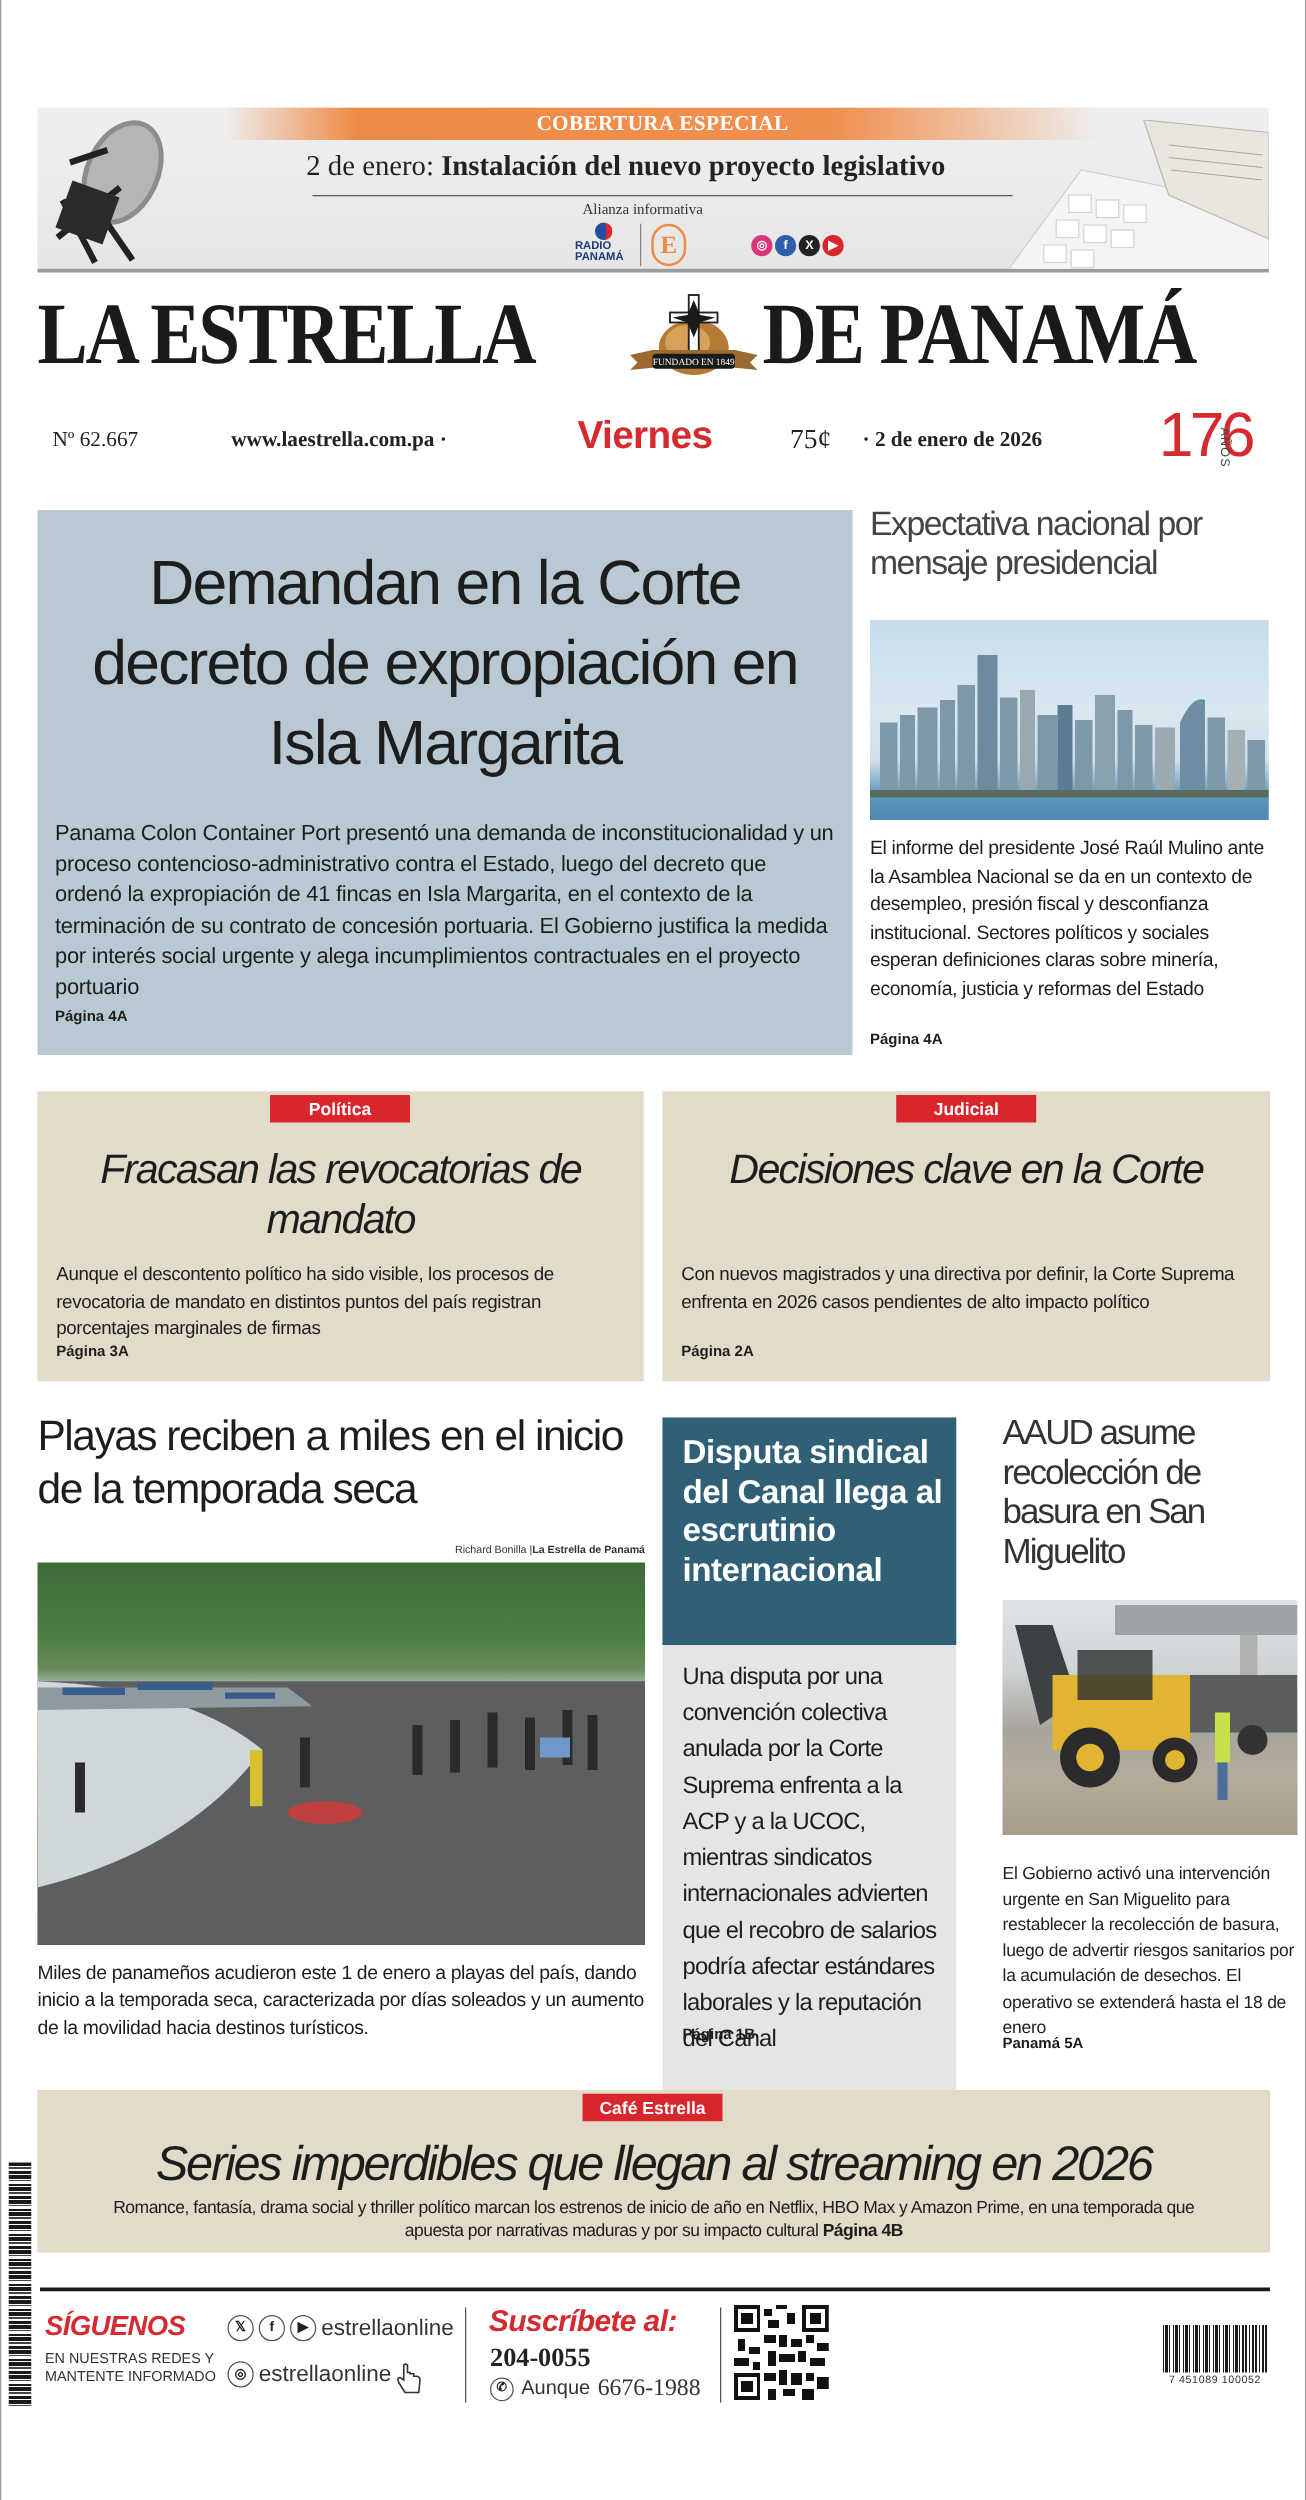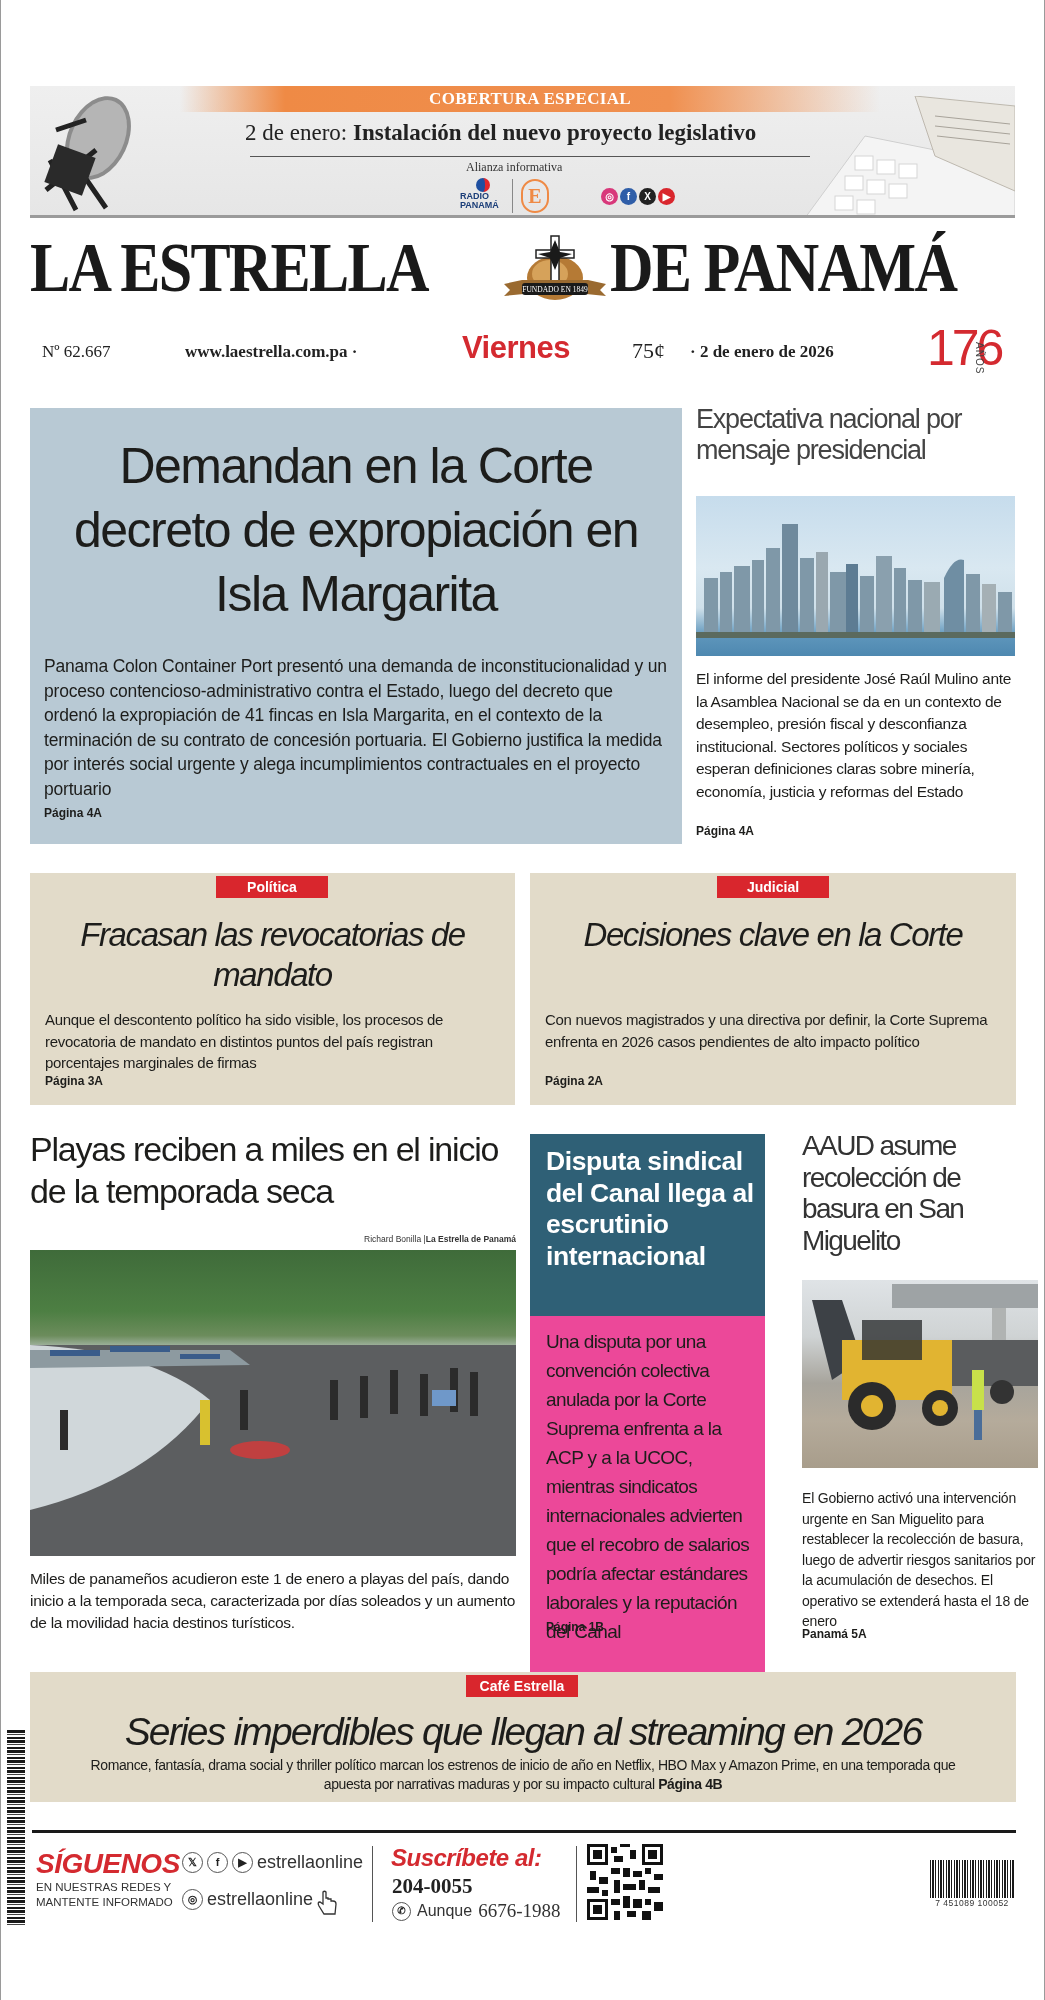--- a/index.html
+++ b/index.html
@@ -73,21 +73,21 @@
   
   .beach { position: absolute; left: 30px; top: 1128px; width: 486px; }
   .beach-headline { font-size: 34px; line-height: 42px; color: #1d1d1b; letter-spacing: -1.2px; }
   .credit { position: absolute; right: 0; top: 106px; font-size: 8.5px; color: #333; white-space: nowrap; }
   .credit b { font-weight: bold; }
   .beach-photo { position: absolute; left: 0; top: 122px; width: 486px; height: 306px; overflow: hidden;
     background: linear-gradient(180deg, #3f6b3a 0%, #4d7f43 20%, #6c8c5c 28%, #c8d0d2 34%, #b9c4c8 44%, #8a8d8f 55%, #5f6163 70%, #4b4d4f 100%); }
   .beach-body { position: absolute; left: 0; top: 440px; width: 486px; font-size: 15.5px; line-height: 22px; color: #1d1d1b; letter-spacing: -0.3px; }
 
   
-  .canal { position: absolute; left: 530px; top: 1134px; width: 235px; height: 588px; background: #ec4899; }
+  .canal { position: absolute; left: 530px; top: 1134px; width: 235px; height: 588px; background: #e5e5e5; }
   .canal-head { position: absolute; left: 0; top: 0; width: 235px; height: 182px; background: #2f6076; }
   .canal-headline { position: absolute; left: 16px; top: 12px; width: 215px; font-size: 26.5px; line-height: 31.5px; font-weight: bold; color: #fff; letter-spacing: -0.4px; }
   .canal-body { position: absolute; left: 16px; top: 193px; width: 215px; font-size: 19px; line-height: 29px; color: #1d1d1b; letter-spacing: -0.6px; }
   .canal .page-ref { position: absolute; left: 16px; top: 486px; }
 
   
   .aaud { position: absolute; left: 780px; top: 1130px; width: 236px; margin-left: 22px; }
   .aaud-headline { font-size: 28px; line-height: 31.5px; color: #333; letter-spacing: -1.6px; }
   .aaud-photo { position: absolute; left: 0; top: 150px; width: 236px; height: 188px; overflow: hidden;
     background: linear-gradient(180deg, #dfe3e6 0%, #cfd3d4 30%, #a7a49c 55%, #b5ab9b 75%, #a89d8b 100%); }
@@ -101,21 +101,21 @@
   .cafe-body { position: absolute; left: 40px; top: 84px; width: 906px; text-align: center; font-size: 14px; line-height: 19px; color: #1d1d1b; letter-spacing: -0.4px; }
   .cafe-body b { font-weight: bold; }
 
   
   .left-barcode { position: absolute; left: 7px; top: 1730px; width: 18px; height: 196px;
     background: repeating-linear-gradient(180deg, #1a1a1a 0 3px, #fff 3px 4px, #444 4px 5px, #fff 5px 7px, #1a1a1a 7px 9px, #fff 9px 10px); }
 
   
   .footer-rule { position: absolute; left: 32px; top: 1830px; width: 984px; height: 3px; background: #1a1a1a; }
   .footer { position: absolute; left: 32px; top: 1842px; width: 984px; height: 84px; }
-  .sig-title { position: absolute; left: 4px; top: 6px; font-size: 28px; font-weight: bold; font-style: italic; color: #d42a30; letter-spacing: -0.5px; }
+  .sig-title { position: absolute; left: 4px; top: 6px; font-size: 22px; font-weight: bold; font-style: italic; color: #d42a30; letter-spacing: -0.5px; }
   .sig-sub { position: absolute; left: 4px; top: 38px; font-size: 11.5px; line-height: 15px; color: #333; }
   .soc-row { position: absolute; left: 150px; display: flex; align-items: center; gap: 4px; font-size: 18px; color: #333; }
   .soc-row.r1 { top: 10px; }
   .soc-row.r2 { top: 40px; }
   .circ { width: 21px; height: 21px; border: 1.5px solid #555; border-radius: 50%; font-size: 11px; text-align: center; line-height: 18px; color: #222; font-weight: bold; }
   .hand-icon { width: 24px; height: 26px; margin-left: -2px; margin-top: 8px; }
   .fsep { position: absolute; top: 4px; width: 1px; height: 76px; background: #555; }
   .sub-title { position: absolute; left: 359px; top: 2px; font-size: 24px; font-weight: bold; font-style: italic; color: #d42a30; letter-spacing: -0.5px; }
   .sub-phone { position: absolute; left: 360px; top: 32px; font-family: "Liberation Serif", serif; font-weight: bold; font-size: 21px; color: #222; }
   .sub-chat { position: absolute; left: 360px; top: 58px; display: flex; align-items: center; gap: 6px; font-size: 16px; color: #333; }

